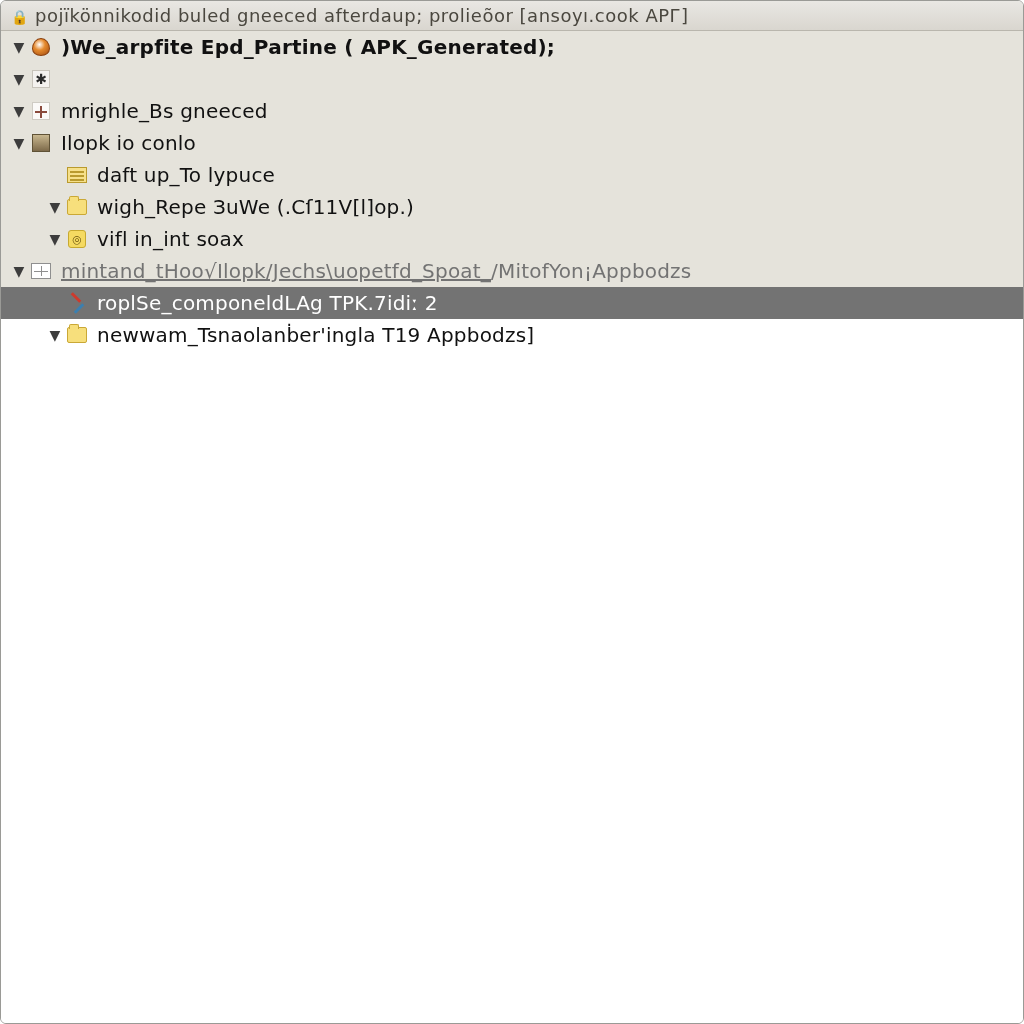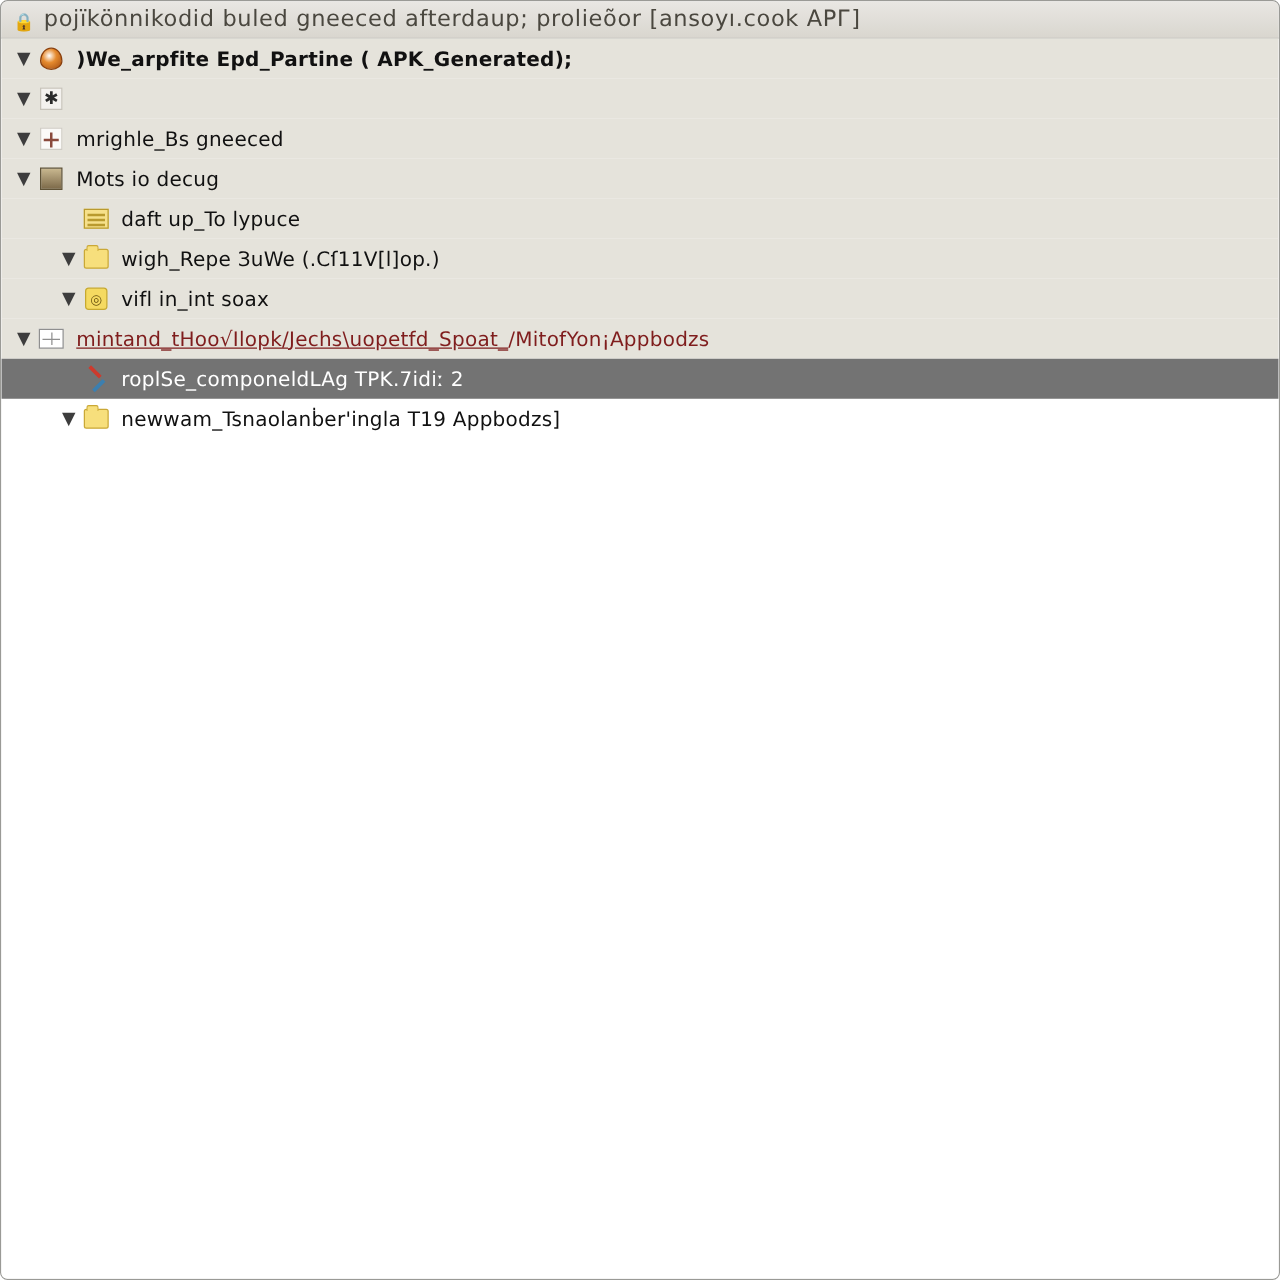--- a/index.html
+++ b/index.html
@@ -51,41 +51,41 @@
     padding-right: 8px;
     cursor: default;
   }
   .row.band {
     background: #e5e3db;
   }
   .row.selected {
     background: #737373;
     color: #fff;
   }
-  .row.link .label { color: #7f1d1d; }
+  .row.link .label { color: #737373; }
   .row.link .label .u { text-decoration: underline; }
   .indent { display: inline-block; flex: 0 0 auto; }
   .twisty {
     width: 20px; height: 20px;
     display: inline-flex; align-items: center; justify-content: center;
     color: #3d3d3d;
     font-size: 14px;
     flex: 0 0 auto;
     user-select: none;
   }
   .row.selected .twisty { color: #fff; }
   .icon {
     width: 24px; height: 24px;
     display: inline-flex; align-items: center; justify-content: center;
     margin-right: 8px;
     flex: 0 0 auto;
     font-size: 16px;
   }
   .label {
-    font-size: 16px;
+    font-size: 20px;
     color: #111;
     letter-spacing: 0.2px;
     text-align: center;
   }
   .row.selected .label { color: #fff; }
   .row.bold .label { font-weight: 600; }
 
   
   .ic-shield { width:18px;height:18px;border-radius:50% 50% 50% 50% / 60% 60% 40% 40%; background: radial-gradient(circle at 40% 35%, #fff,#e58a2e 40%,#a04a10); border:1px solid #8a3f0c;}
   .ic-spider { position:relative; width:18px;height:18px;background:#f4f2ef;border:1px solid #c7c3ba;}
@@ -141,21 +141,21 @@
           <span class="ic-cross"></span>
         </span>
         <span class="label">mrighle_Bs gneeced</span>
       </div>
       <div class="row band">
         <span class="indent" style="width: 8px;"></span>
         <span class="twisty">▼</span>
         <span class="icon">
           <span class="ic-photo"></span>
         </span>
-        <span class="label">Mots io decug</span>
+        <span class="label">Ilopk io conlo</span>
       </div>
       <div class="row band">
         <span class="indent" style="width: 44px;"></span>
         <span class="twisty"></span>
         <span class="icon">
           <span class="ic-board"></span>
         </span>
         <span class="label">daft up_To lypuce</span>
       </div>
       <div class="row band">

